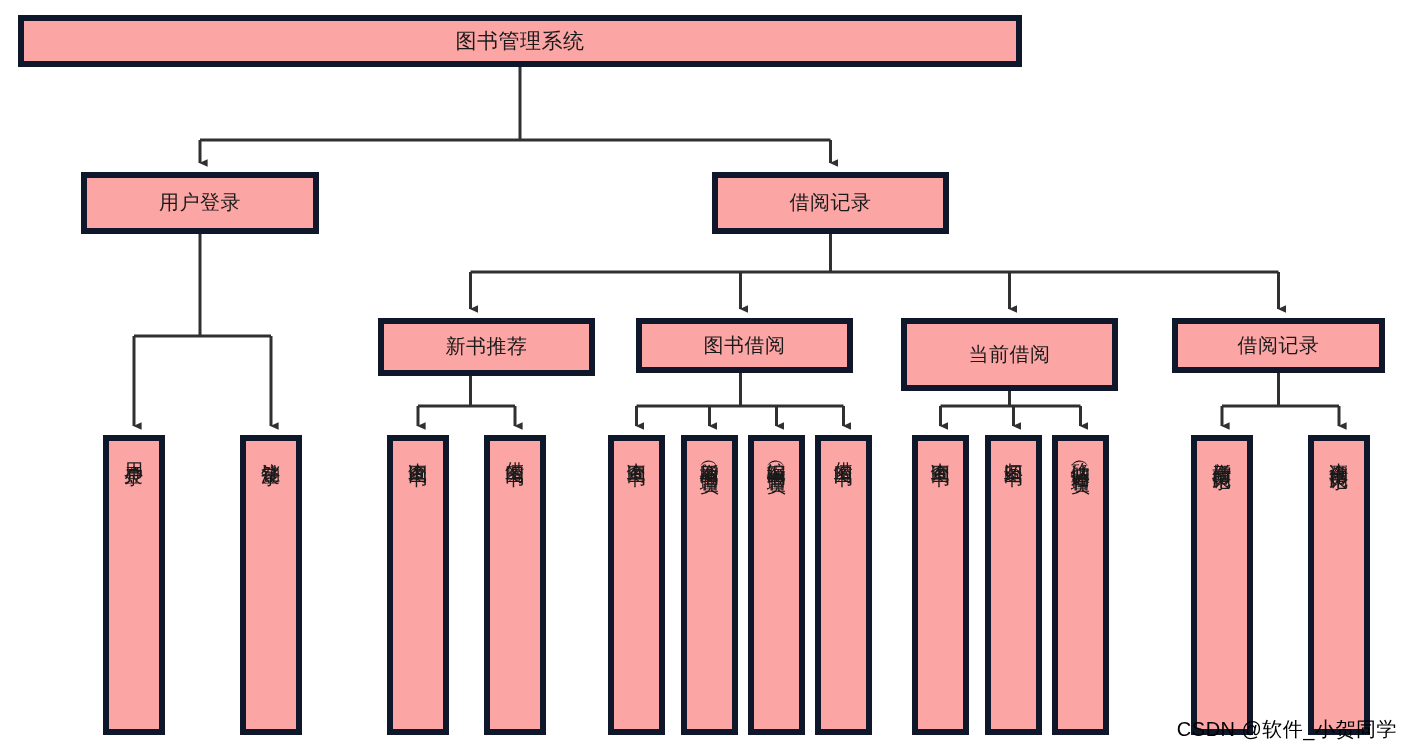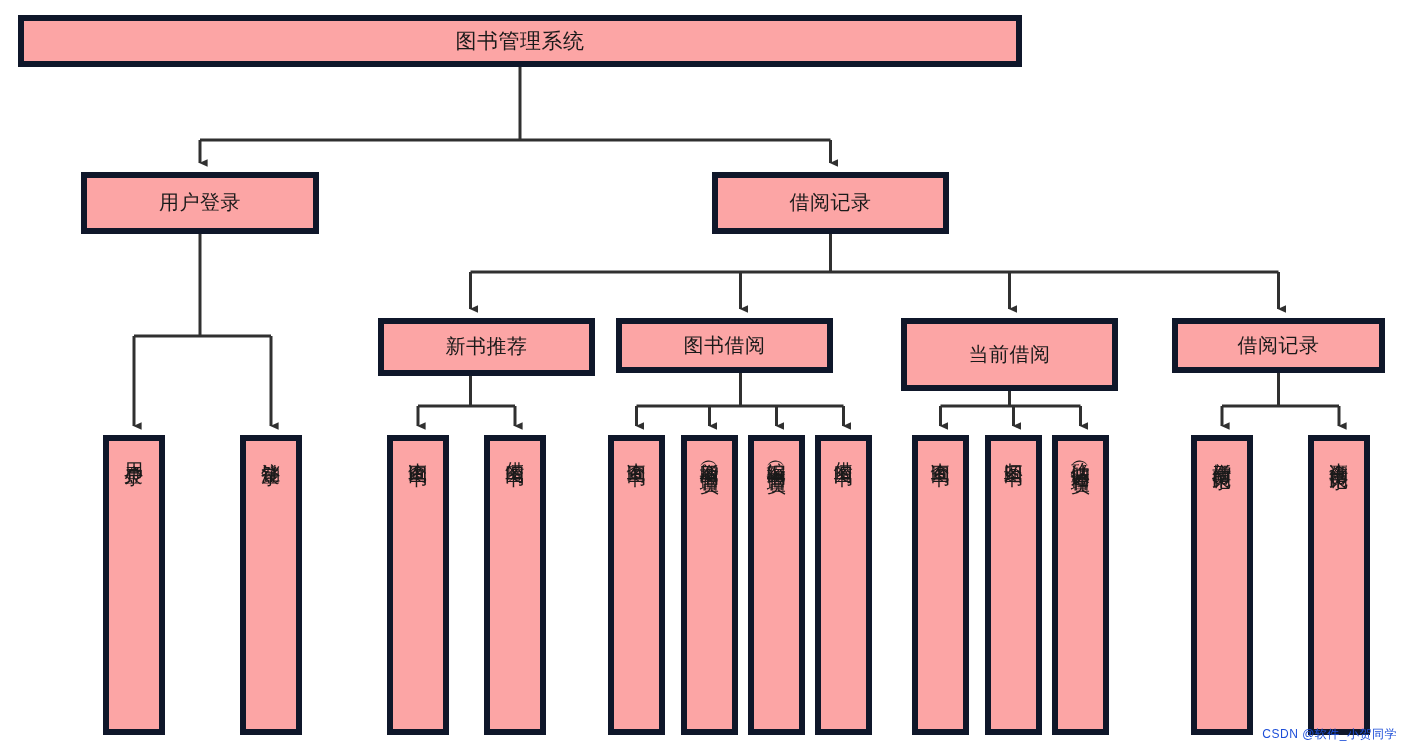--- a/index.html
+++ b/index.html
@@ -57,22 +57,22 @@
     font-size: 19px;
     line-height: 1.45;
     letter-spacing: 2px;
     white-space: nowrap;
   }
   .node.root .node-label { font-size: 21px; }
   .watermark {
     position: absolute;
     right: 8px;
     bottom: 4px;
-    font-size: 12px;
-    color: #1d4ed8;
+    font-size: 20px;
+    color: #000000;
     letter-spacing: 0.5px;
     white-space: nowrap;
     pointer-events: none;
   }
 </style>
 </head>
 <body>
 
 <div id="diagram-root">
 
@@ -125,21 +125,21 @@
       </div>
       <div class="node horizontal" style="left: 81px; top: 172px; width: 238px; height: 62px;">
         <span class="node-label">用户登录</span>
       </div>
       <div class="node horizontal" style="left: 712px; top: 172px; width: 237px; height: 62px;">
         <span class="node-label">借阅记录</span>
       </div>
       <div class="node horizontal" style="left: 378px; top: 318px; width: 217px; height: 58px;">
         <span class="node-label">新书推荐</span>
       </div>
-      <div class="node horizontal" style="left: 616px; top: 318px; width: 217px; height: 55px;">
+      <div class="node horizontal" style="left: 636px; top: 318px; width: 217px; height: 55px;">
         <span class="node-label">图书借阅</span>
       </div>
       <div class="node horizontal" style="left: 901px; top: 318px; width: 217px; height: 73px;">
         <span class="node-label">当前借阅</span>
       </div>
       <div class="node horizontal" style="left: 1172px; top: 318px; width: 213px; height: 55px;">
         <span class="node-label">借阅记录</span>
       </div>
       <div class="node vertical" style="left: 103px; top: 435px; width: 62px; height: 300px;">
         <span class="node-label">用户登录</span>

